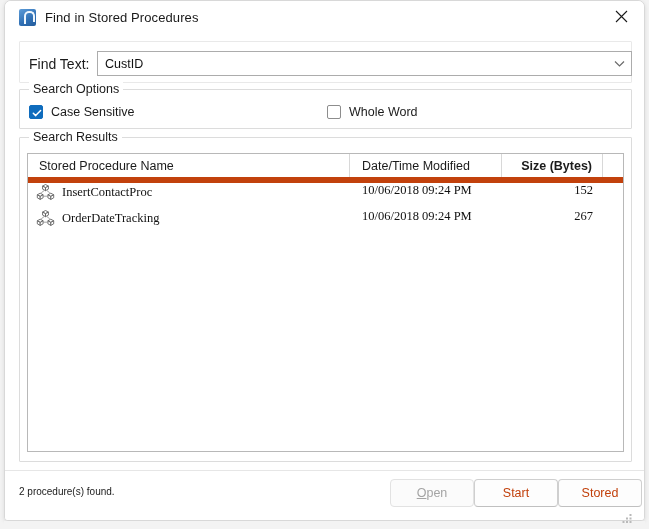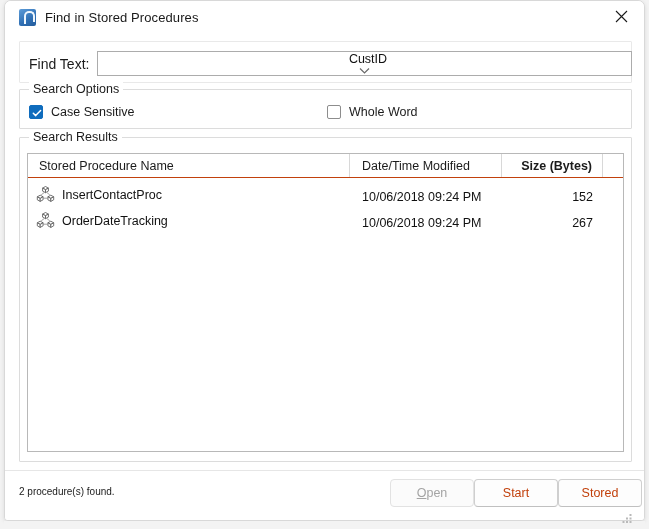--- a/index.html
+++ b/index.html
@@ -126,21 +126,20 @@
     position: absolute;
     left: 92px;
     top: 18px;
     width: 535px;
     height: 25px;
     border: 1px solid #acacac;
     background: #ffffff;
     box-sizing: border-box;
     display: flex;
     align-items: center;
-    flex-direction: column;
   }
   .combo-value {
     padding-left: 7px;
     font-size: 12.5px;
     color: #111111;
     flex: 1;
     white-space: nowrap;
     overflow: hidden;
   }
   .combo-arrow {
@@ -184,43 +183,44 @@
     width: 597px;
     height: 299px;
     border: 1px solid #b8b8b8;
     background: #ffffff;
     box-sizing: border-box;
     overflow: hidden;
   }
   .lv-header {
     display: flex;
     height: 23px;
-    border-bottom: 1px solid #c2410c;
+    border-bottom: 6px solid #c2410c;
     background: #ffffff;
   }
   .lv-th {
     font-size: 12.5px;
     color: #1b1b1b;
     display: flex;
     align-items: center;
     box-sizing: border-box;
     border-right: 1px solid #d8d8d8;
     padding: 0 6px;
     white-space: nowrap;
   }
   .lv-th.c0 { width: 322px; padding-left: 11px; }
   .lv-th.c1 { width: 152px; padding-left: 12px; }
   .lv-th.c2 { width: 101px; justify-content: flex-end; padding-right: 10px; }
   .lv-th.last { border-right: 1px solid #d8d8d8; font-weight: bold; }
 
   .lv-body { position: relative; }
   .lv-row {
     display: flex;
-    align-items: flex-end;
+    align-items: flex-start;
     height: 26px;
+    font-family: Liberation Serif, serif;
   }
   .lv-td {
     font-size: 12.5px;
     color: #111111;
     box-sizing: border-box;
     display: flex;
     align-items: center;
     white-space: nowrap;
     overflow: hidden;
   }

